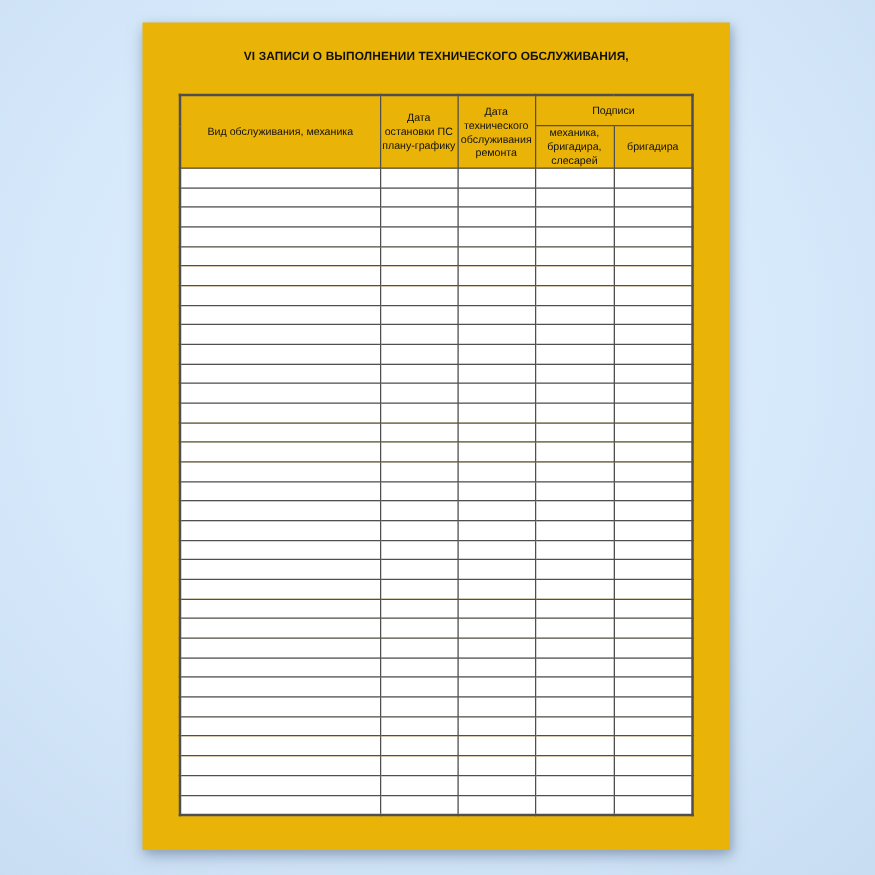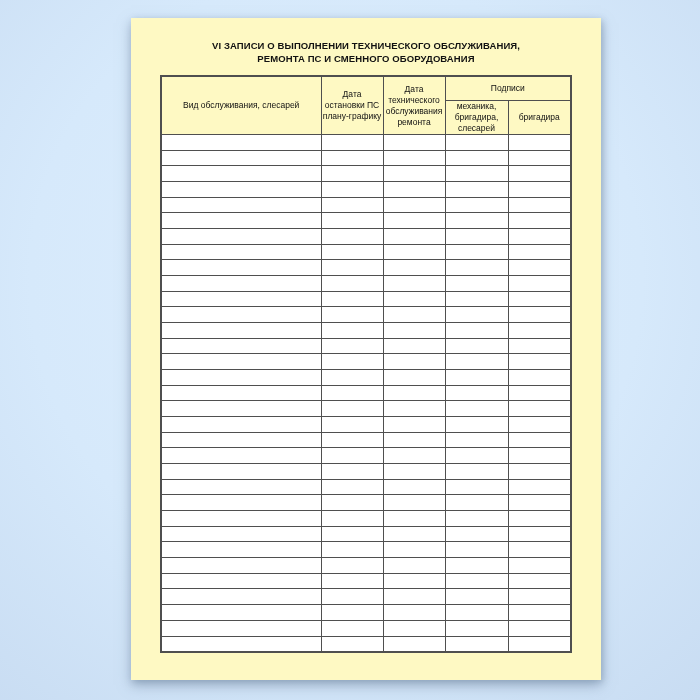--- a/index.html
+++ b/index.html
@@ -9,25 +9,25 @@
   body {
     width: 700px;
     height: 700px;
     position: relative;
     overflow: hidden;
     background: radial-gradient(circle at 48% 40%, #deeefd 0%, #d6e9fb 55%, #c8dcf2 100%);
     font-family: "Liberation Sans", sans-serif;
   }
   .page {
     position: absolute;
-    left: 131px;
+    left: 114px;
     top: 18px;
     width: 470px;
     height: 662px;
-    background: #fef9c3;
+    background: #eab308;
     box-shadow: 0 5px 12px rgba(105, 128, 155, 0.55), 2px 2px 6px rgba(120, 142, 168, 0.35);
   }
   .form-title {
     position: absolute;
     top: 22px;
     left: 0;
     width: 100%;
     text-align: center;
     font-size: 9.5px;
     line-height: 12.5px;
@@ -70,34 +70,33 @@
     background: #ffffff;
   }
 </style>
 </head>
 <body>
 
 <div class="page">
 
   <div class="form-title">
     <div>VI ЗАПИСИ О ВЫПОЛНЕНИИ ТЕХНИЧЕСКОГО ОБСЛУЖИВАНИЯ,</div>
-    <div>РЕМОНТА ПС И СМЕННОГО ОБОРУДОВАНИЯ</div>
   </div>
 
   <table class="form-table">
     <colgroup>
       <col class="col-type">
       <col class="col-stop">
       <col class="col-maint">
       <col class="col-mech">
       <col class="col-driver">
     </colgroup>
     <thead>
       <tr class="head-row-1">
-        <th rowspan="2">Вид обслуживания, слесарей</th>
+        <th rowspan="2">Вид обслуживания, механика</th>
         <th rowspan="2">Дата
 остановки ПС
 плану-графику</th>
         <th rowspan="2">Дата
 технического
 обслуживания
 ремонта</th>
         <th colspan="2">Подписи</th>
       </tr>
       <tr class="head-row-2">

